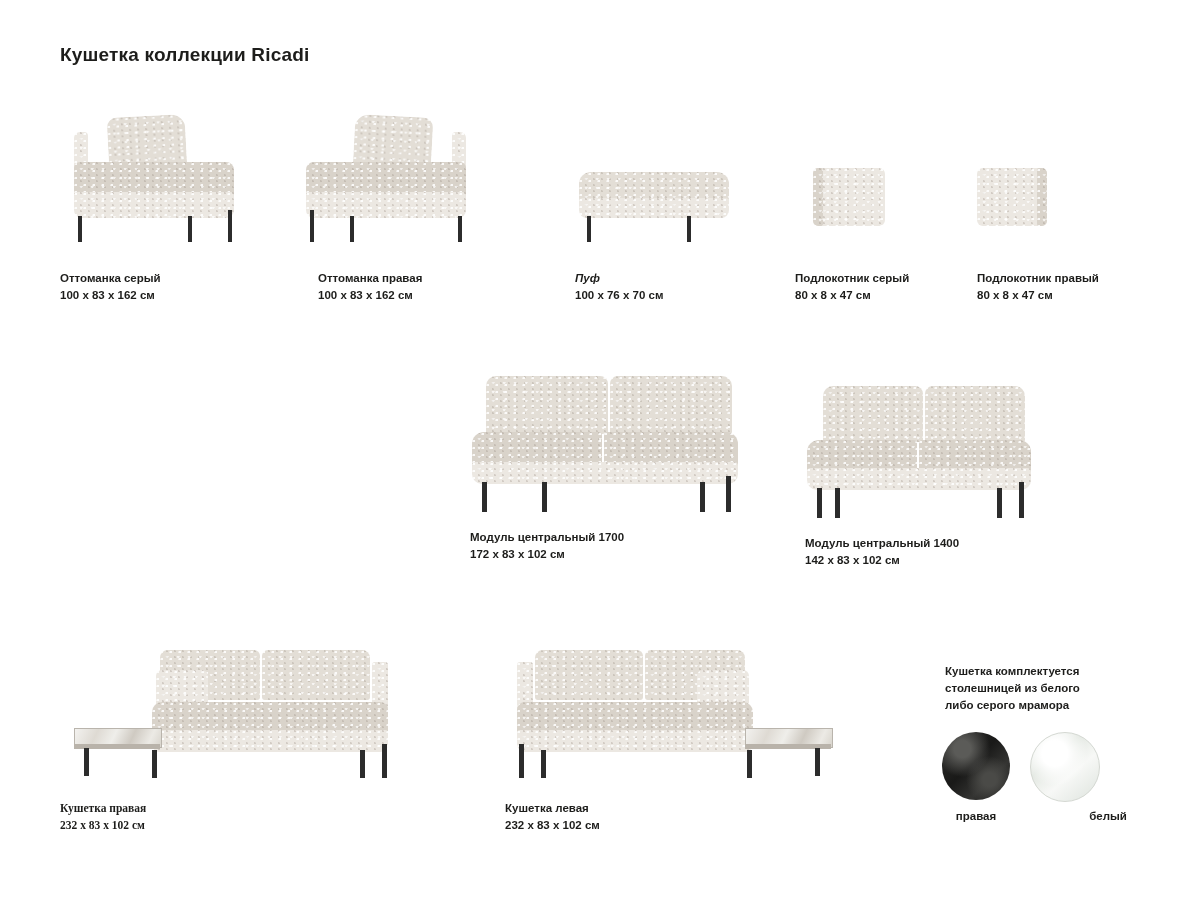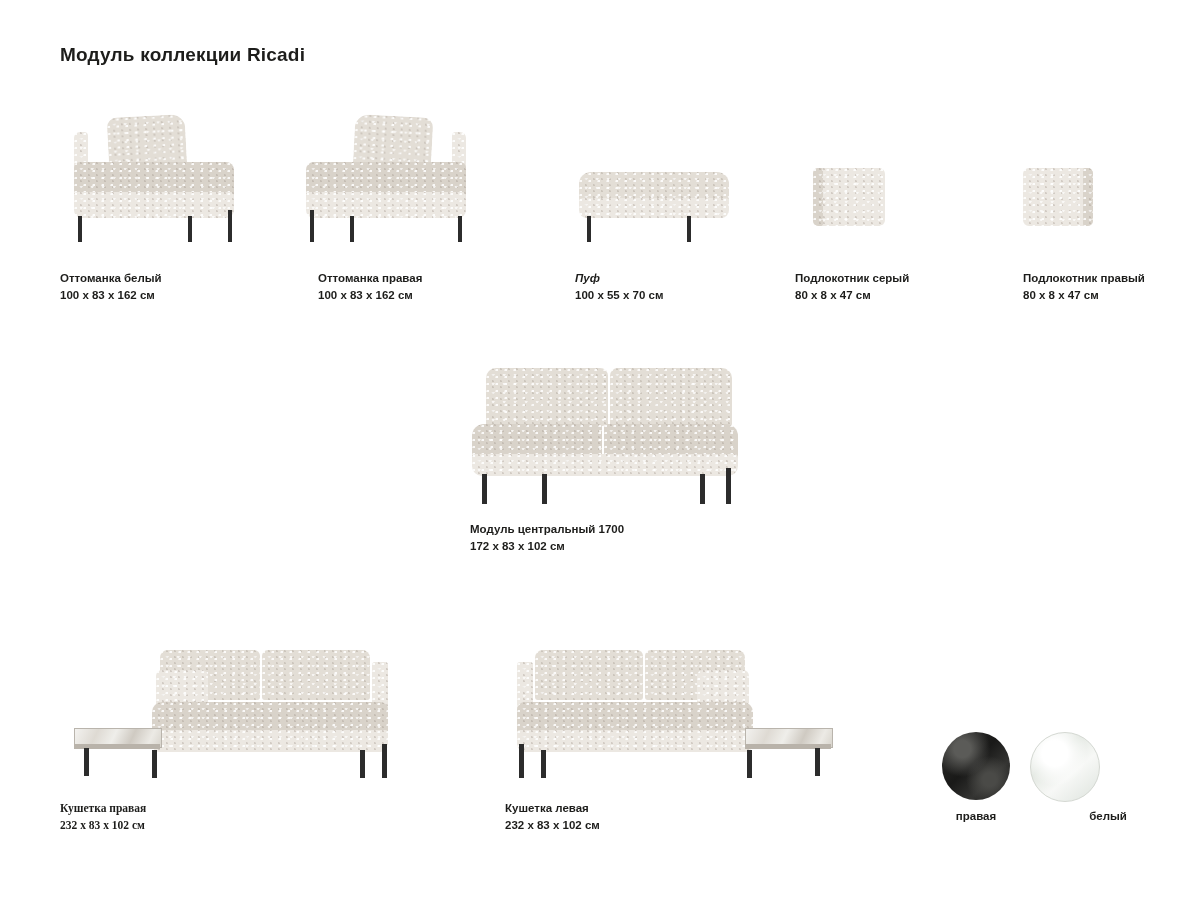--- a/index.html
+++ b/index.html
@@ -119,33 +119,33 @@
     text-align: center;
     color: #1d1d1b;
     white-space: nowrap;
   }
 </style>
 </head>
 <body>
 
 <div class="page">
 
-  <div class="page-title">Модуль коллекции Ricadi</div>
+  <div class="page-title">Кушетка коллекции Ricadi</div>
 
   <div class="item" style="left:60px; top:110px; width:230px;">
     <div class="art" style="width:230px;height:150px;">
       <div class="uph light" style="left:14px; top:22px; width:14px; height:44px; border-radius:6px 4px 4px 6px;"></div>
       <div class="uph mid" style="left:48px; top:6px; width:78px; height:56px; border-radius:10px 14px 4px 6px; transform:rotate(-3deg);"></div>
       <div class="uph dark" style="left:14px; top:52px; width:160px; height:44px; border-radius:6px 8px 6px 6px;"></div>
       <div class="uph light" style="left:14px; top:82px; width:160px; height:26px; border-radius:4px 4px 8px 8px;"></div>
       <div class="leg" style="left:18px; top:106px; width:4px; height:26px;"></div>
       <div class="leg" style="left:128px; top:106px; width:4px; height:26px;"></div>
       <div class="leg" style="left:168px; top:100px; width:4px; height:32px;"></div>
     </div>
-    <div class="caption" style="position:absolute; left:0; top:160px;">Оттоманка белый</div>
+    <div class="caption" style="position:absolute; left:0; top:160px;">Оттоманка серый</div>
     <div class="dims" style="position:absolute; left:0; top:177px;">100 x 83 x 162 см</div>
   </div>
 
   <div class="item" style="left:318px; top:110px; width:230px;">
     <div class="art" style="width:230px;height:150px;">
       <div class="uph light" style="left:134px; top:22px; width:14px; height:44px; border-radius:4px 6px 6px 4px;"></div>
       <div class="uph mid" style="left:36px; top:6px; width:78px; height:56px; border-radius:14px 10px 6px 4px; transform:rotate(3deg);"></div>
       <div class="uph dark" style="left:-12px; top:52px; width:160px; height:44px; border-radius:8px 6px 6px 6px;"></div>
       <div class="uph light" style="left:-12px; top:82px; width:160px; height:26px; border-radius:4px 4px 8px 8px;"></div>
       <div class="leg" style="left:-8px; top:100px; width:4px; height:32px;"></div>
@@ -157,58 +157,73 @@
   </div>
 
   <div class="item" style="left:575px; top:110px; width:200px;">
     <div class="art" style="width:200px;height:150px;">
       <div class="uph mid" style="left:4px; top:62px; width:150px; height:34px; border-radius:12px 12px 8px 8px;"></div>
       <div class="uph light" style="left:4px; top:88px; width:150px; height:20px; border-radius:4px 4px 8px 8px;"></div>
       <div class="leg" style="left:12px; top:106px; width:4px; height:26px;"></div>
       <div class="leg" style="left:112px; top:106px; width:4px; height:26px;"></div>
     </div>
     <div class="caption" style="position:absolute; left:0; top:160px;font-style:italic;">Пуф</div>
-    <div class="dims" style="position:absolute; left:0; top:177px;">100 x 55 x 70 см</div>
+    <div class="dims" style="position:absolute; left:0; top:177px;">100 x 76 x 70 см</div>
   </div>
 
   <div class="item" style="left:795px; top:110px; width:170px;">
     <div class="art" style="width:170px;height:150px;">
       <div class="uph light" style="left:22px; top:58px; width:68px; height:58px; border-radius:4px 6px 6px 4px;"></div>
       <div class="uph dark" style="left:18px; top:58px; width:10px; height:58px; border-radius:5px 2px 2px 5px;"></div>
     </div>
     <div class="caption" style="position:absolute; left:0; top:160px;">Подлокотник серый</div>
     <div class="dims" style="position:absolute; left:0; top:177px;">80 x 8 x 47 см</div>
   </div>
 
-  <div class="item" style="left:977px; top:110px; width:170px;margin-left:46px;">
+  <div class="item" style="left:977px; top:110px; width:170px;">
     <div class="art" style="width:170px;height:150px;">
       <div class="uph light" style="left:0px; top:58px; width:68px; height:58px; border-radius:6px 4px 4px 6px;"></div>
       <div class="uph dark" style="left:60px; top:58px; width:10px; height:58px; border-radius:2px 5px 5px 2px;"></div>
     </div>
     <div class="caption" style="position:absolute; left:0; top:160px;">Подлокотник правый</div>
     <div class="dims" style="position:absolute; left:0; top:177px;">80 x 8 x 47 см</div>
   </div>
 
 
-  <div class="item" style="left:470px; top:356px; width:300px;">
+  <div class="item" style="left:470px; top:364px; width:300px;">
     <div class="art" style="width:300px;height:155px;">
       <div class="uph mid" style="left:16px; top:12px; width:122px; height:58px; border-radius:10px 8px 2px 2px;"></div>
       <div class="uph mid" style="left:140px; top:12px; width:122px; height:58px; border-radius:8px 10px 2px 2px;"></div>
       <div class="uph dark" style="left:2px; top:68px; width:130px; height:42px; border-radius:12px 4px 4px 8px;"></div>
       <div class="uph dark" style="left:134px; top:68px; width:134px; height:42px; border-radius:4px 12px 8px 4px;"></div>
       <div class="uph light" style="left:2px; top:98px; width:266px; height:22px; border-radius:4px 4px 10px 10px;"></div>
       <div class="leg" style="left:12px; top:118px; width:5px; height:30px;"></div>
       <div class="leg" style="left:72px; top:118px; width:5px; height:30px;"></div>
       <div class="leg" style="left:230px; top:118px; width:5px; height:30px;"></div>
       <div class="leg" style="left:256px; top:112px; width:5px; height:36px;"></div>
     </div>
     <div class="caption" style="position:absolute; left:0; top:165px;">Модуль центральный 1700</div>
     <div class="dims" style="position:absolute; left:0; top:182px;">172 x 83 x 102 см</div>
   </div>
 
+  <div class="item" style="left:805px; top:370px; width:260px;">
+    <div class="art" style="width:260px;height:155px;">
+      <div class="uph mid" style="left:18px; top:16px; width:100px; height:56px; border-radius:10px 8px 2px 2px;"></div>
+      <div class="uph mid" style="left:120px; top:16px; width:100px; height:56px; border-radius:8px 10px 2px 2px;"></div>
+      <div class="uph dark" style="left:2px; top:70px; width:110px; height:40px; border-radius:12px 4px 4px 8px;"></div>
+      <div class="uph dark" style="left:114px; top:70px; width:112px; height:40px; border-radius:4px 12px 8px 4px;"></div>
+      <div class="uph light" style="left:2px; top:98px; width:224px; height:22px; border-radius:4px 4px 10px 10px;"></div>
+      <div class="leg" style="left:12px; top:118px; width:5px; height:30px;"></div>
+      <div class="leg" style="left:30px; top:118px; width:5px; height:30px;"></div>
+      <div class="leg" style="left:192px; top:118px; width:5px; height:30px;"></div>
+      <div class="leg" style="left:214px; top:112px; width:5px; height:36px;"></div>
+    </div>
+    <div class="caption" style="position:absolute; left:0; top:165px;">Модуль центральный 1400</div>
+    <div class="dims" style="position:absolute; left:0; top:182px;">142 x 83 x 102 см</div>
+  </div>
 
   <div class="item" style="left:60px; top:640px; width:400px;font-family:Liberation Serif, serif;">
     <div class="art" style="width:400px;height:150px;">
       <div class="uph mid" style="left:100px; top:10px; width:100px; height:50px; border-radius:8px 6px 3px 3px;"></div>
       <div class="uph mid" style="left:202px; top:10px; width:108px; height:50px; border-radius:6px 8px 3px 3px;"></div>
       <div class="uph light" style="left:96px; top:30px; width:52px; height:38px; border-radius:6px 6px 4px 4px;"></div>
       <div class="uph light" style="left:312px; top:22px; width:16px; height:52px; border-radius:3px;"></div>
       <div class="uph dark" style="left:92px; top:62px; width:236px; height:36px; border-radius:10px 8px 4px 4px;"></div>
       <div class="uph light" style="left:92px; top:90px; width:236px; height:22px; border-radius:3px 3px 8px 8px;"></div>
       <div class="marble-top" style="left:14px; top:88px; width:86px; height:18px;"></div>
@@ -234,20 +249,25 @@
       <div class="marble-edge" style="left:240px; top:104px; width:86px; height:5px;"></div>
       <div class="leg" style="left:14px; top:104px; width:5px; height:34px;"></div>
       <div class="leg" style="left:36px; top:110px; width:5px; height:28px;"></div>
       <div class="leg" style="left:242px; top:110px; width:5px; height:28px;"></div>
       <div class="leg" style="left:310px; top:108px; width:5px; height:28px;"></div>
     </div>
     <div class="caption" style="position:absolute; left:0; top:160px;">Кушетка левая</div>
     <div class="dims" style="position:absolute; left:0; top:177px;">232 x 83 x 102 см</div>
   </div>
 
+  <div class="note-block" style="left:945px; top:663px; width:200px;">
+    <div>Кушетка комплектуется</div>
+    <div>столешницей из белого</div>
+    <div>либо серого мрамора</div>
+  </div>
 
   <div class="swatch grey" style="left:942px; top:732px;"></div>
   <div class="swatch-label" style="left:942px; top:810px; width:68px;">правая</div>
 
   <div class="swatch white" style="left:1030px; top:732px;"></div>
   <div class="swatch-label" style="left:1074px; top:810px; width:68px;">белый</div>
 
 </div>
 
 </body></html>

